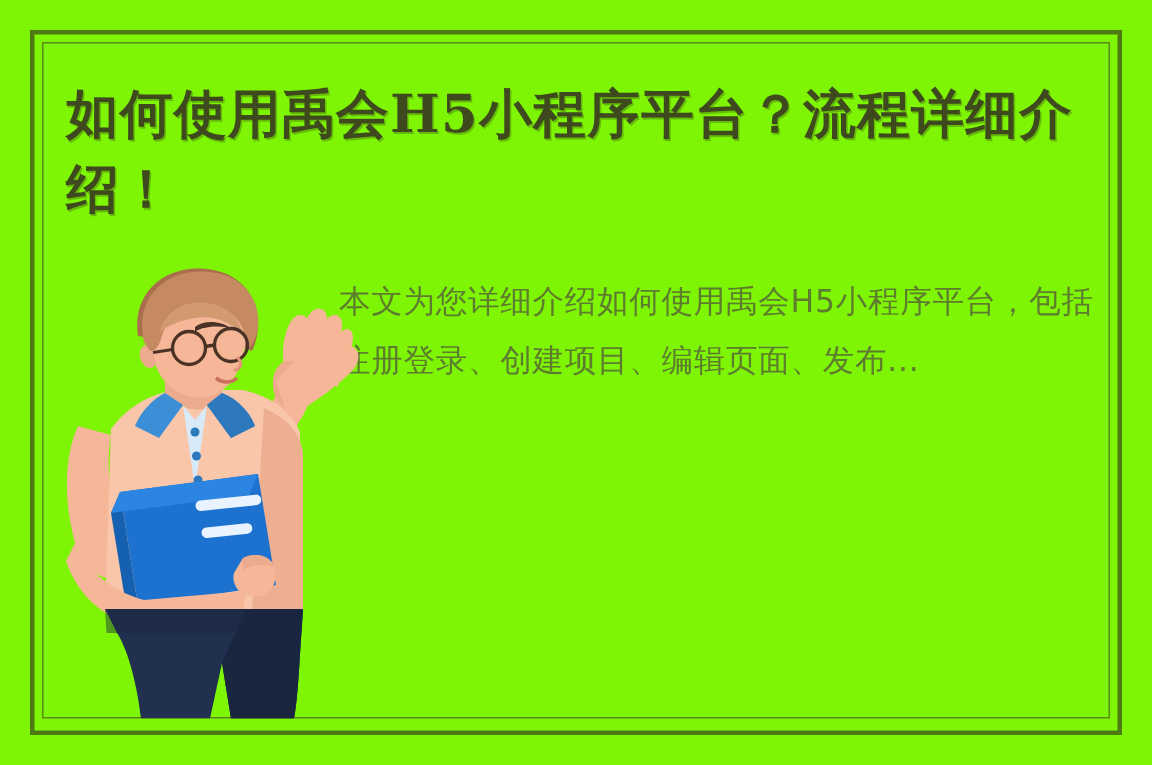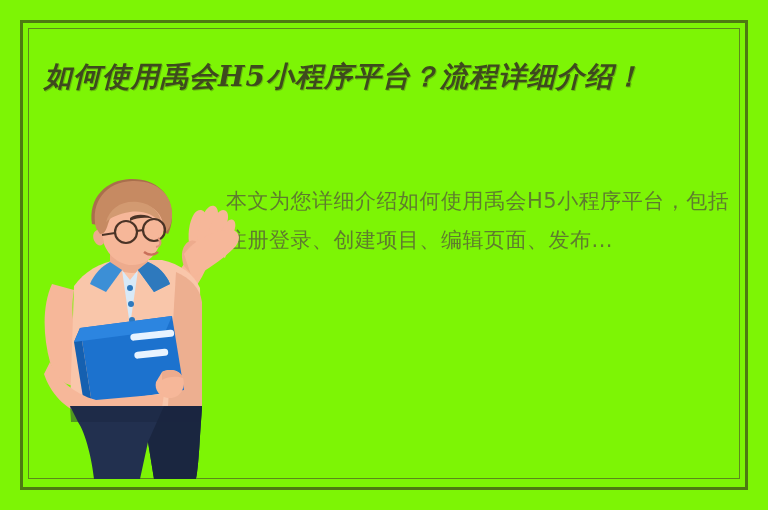--- a/index.html
+++ b/index.html
@@ -44,23 +44,22 @@
   }
 
   
   .headline {
     position: absolute;
     left: 44px;
     top: 52px;
     width: 690px;
     color: #3E4A1E;
     font-family: "DejaVu Serif", "Liberation Serif", serif;
-    font-size: 28px;
+    font-size: 35px;
     font-weight: 700;
-    font-style: italic;
     line-height: 50px;
     letter-spacing: 1px;
     white-space: pre-wrap;
     text-shadow: 1px 1px 0 rgba(60,80,20,0.35);
   }
 
   
   .summary {
     position: absolute;
     left: 226px;

